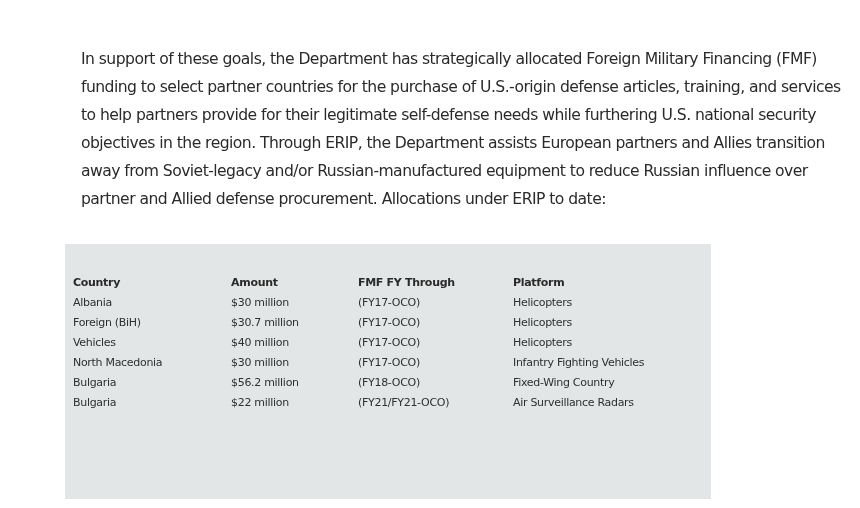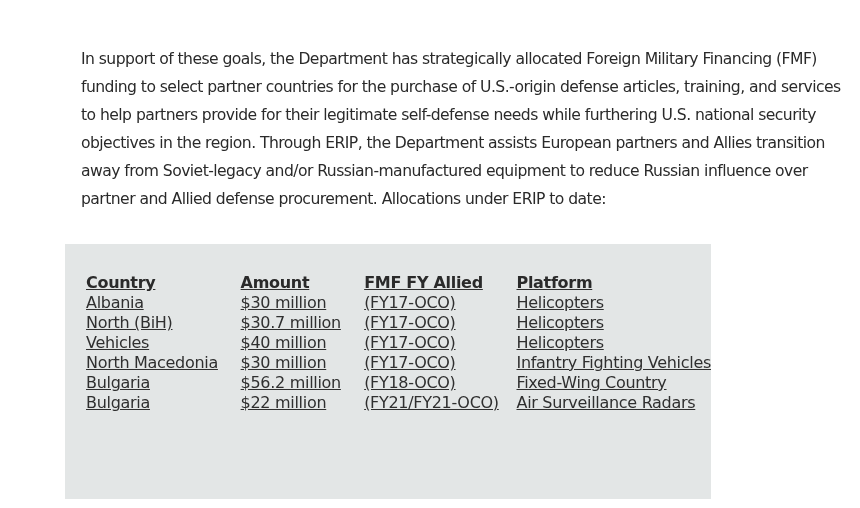--- a/index.html
+++ b/index.html
@@ -30,27 +30,26 @@
     .panel {
       position: absolute;
       left: 65px;
       top: 244px;
       width: 646px;
       height: 255px;
       background: #e3e6e6;
     }
     table.alloc {
       position: absolute;
-      left: 21px;
+      left: 8px;
       top: 29px;
       border-collapse: collapse;
-      font-size: 16px;
+      font-size: 11px;
       letter-spacing: -0.3px;
       color: #2f2f2f;
-      text-decoration: underline;
     }
     table.alloc th, table.alloc td {
       padding: 0;
       height: 20px;
       line-height: 20px;
       text-align: left;
       vertical-align: middle;
       white-space: nowrap;
     }
     table.alloc th {
@@ -66,33 +65,33 @@
 <body>
 
 <p class="intro">In support of these goals, the Department has strategically allocated Foreign Military Financing (FMF) funding to select partner countries for the purchase of U.S.-origin defense articles, training, and services to help partners provide for their legitimate self-defense needs while furthering U.S. national security objectives in the region. Through ERIP, the Department assists European partners and Allies transition away from Soviet-legacy and/or Russian-manufactured equipment to reduce Russian influence over partner and Allied defense procurement. Allocations under ERIP to date:</p>
 
 <div class="panel">
   <table class="alloc">
     <thead>
       <tr>
         <th class="c1">Country</th>
         <th class="c2">Amount</th>
-        <th class="c3">FMF FY Allied</th>
+        <th class="c3">FMF FY Through</th>
         <th class="c4">Platform</th>
       </tr>
     </thead>
     <tbody>
       <tr>
         <td>Albania</td>
         <td>$30 million</td>
         <td>(FY17-OCO)</td>
         <td>Helicopters</td>
       </tr>
       <tr>
-        <td>North (BiH)</td>
+        <td>Foreign (BiH)</td>
         <td>$30.7 million</td>
         <td>(FY17-OCO)</td>
         <td>Helicopters</td>
       </tr>
       <tr>
         <td>Vehicles</td>
         <td>$40 million</td>
         <td>(FY17-OCO)</td>
         <td>Helicopters</td>
       </tr>

